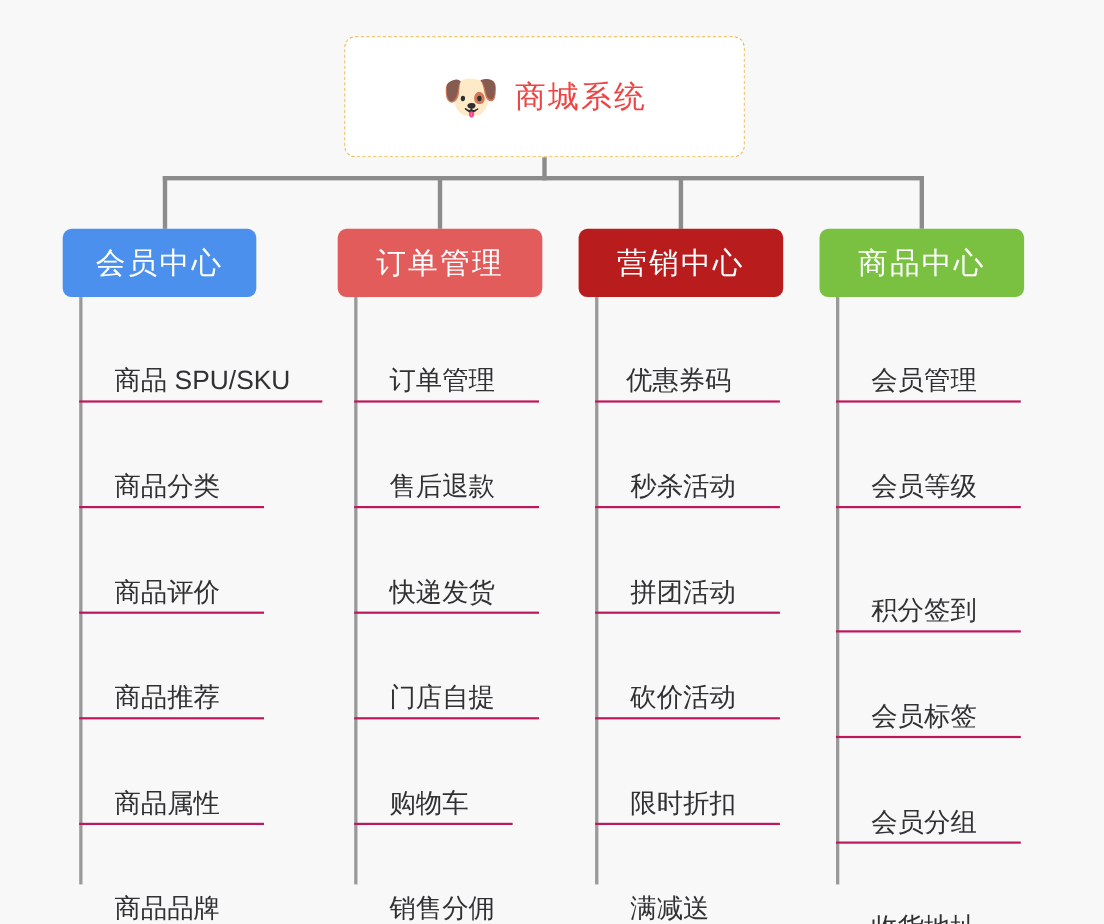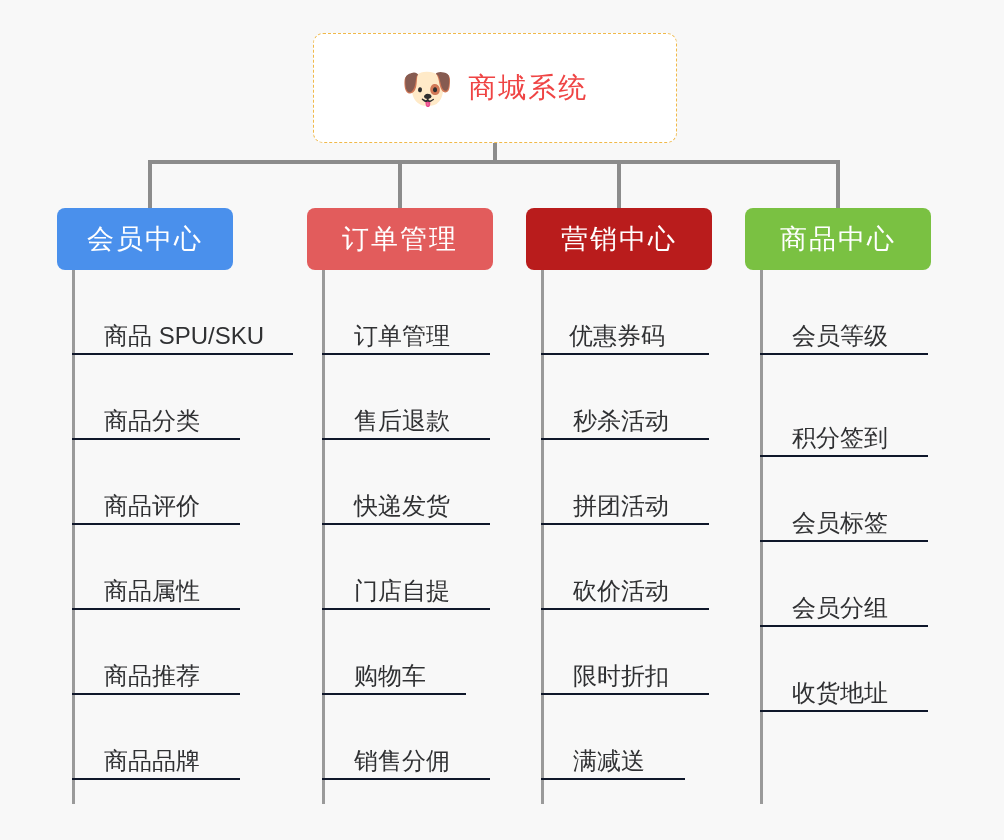--- a/index.html
+++ b/index.html
@@ -85,23 +85,23 @@
   }
   .leaf-list {
     position: absolute;
     left: 15px;
     top: 62px;
     margin: 0;
     padding: 0;
     list-style: none;
   }
   .leaf {
-    height: 85px;
+    height: 96px;
     box-sizing: border-box;
-    border-bottom: 2px solid #0f172a;
+    border-bottom: 2px solid #be185d;
     display: flex;
     align-items: flex-end;
     padding-left: 32px;
     padding-bottom: 4px;
   }
   .leaf-label {
     font-size: 24px;
     color: #303133;
     line-height: 1.1;
     white-space: nowrap;
@@ -134,24 +134,24 @@
       <li class="leaf" style="width:221px;">
         <span class="leaf-label">商品 SPU/SKU</span>
       </li>
       <li class="leaf" style="width:168px;">
         <span class="leaf-label">商品分类</span>
       </li>
       <li class="leaf" style="width:168px;">
         <span class="leaf-label">商品评价</span>
       </li>
       <li class="leaf" style="width:168px;">
+        <span class="leaf-label">商品推荐</span>
+      </li>
+      <li class="leaf" style="width:168px;">
         <span class="leaf-label">商品属性</span>
-      </li>
-      <li class="leaf" style="width:168px;">
-        <span class="leaf-label">商品推荐</span>
       </li>
       <li class="leaf" style="width:168px;">
         <span class="leaf-label">商品品牌</span>
       </li>
     </ul>
   </div>
 
   <div class="branch" style="left:307px; width:290px;">
     <div class="branch-head" style="width:186px; background:#e25c5c;">
       <span>订单管理</span>
@@ -206,20 +206,23 @@
     </ul>
   </div>
 
   <div class="branch" style="left:745px; width:290px;">
     <div class="branch-head" style="width:186px; background:#7ac142;">
       <span>商品中心</span>
     </div>
     <div class="branch-rail" style="height:534px;"></div>
     <ul class="leaf-list">
       <li class="leaf" style="width:168px;">
+        <span class="leaf-label">会员管理</span>
+      </li>
+      <li class="leaf" style="width:168px;">
         <span class="leaf-label">会员等级</span>
       </li>
       <li class="leaf" style="width:168px;margin-top:17px;">
         <span class="leaf-label">积分签到</span>
       </li>
       <li class="leaf" style="width:168px;">
         <span class="leaf-label">会员标签</span>
       </li>
       <li class="leaf" style="width:168px;">
         <span class="leaf-label">会员分组</span>

